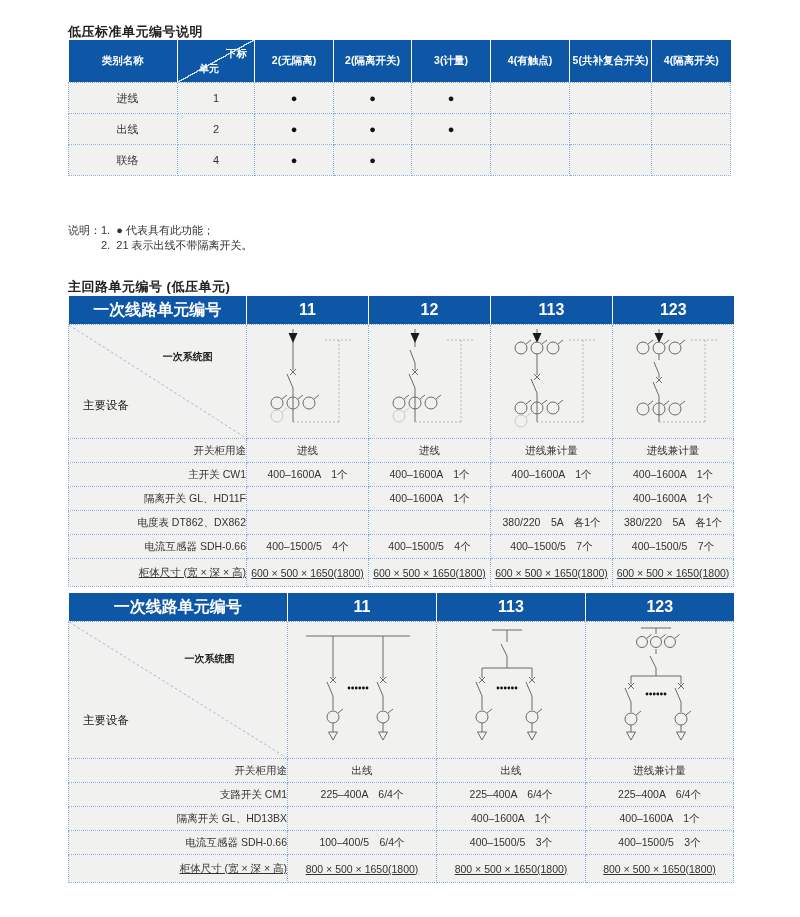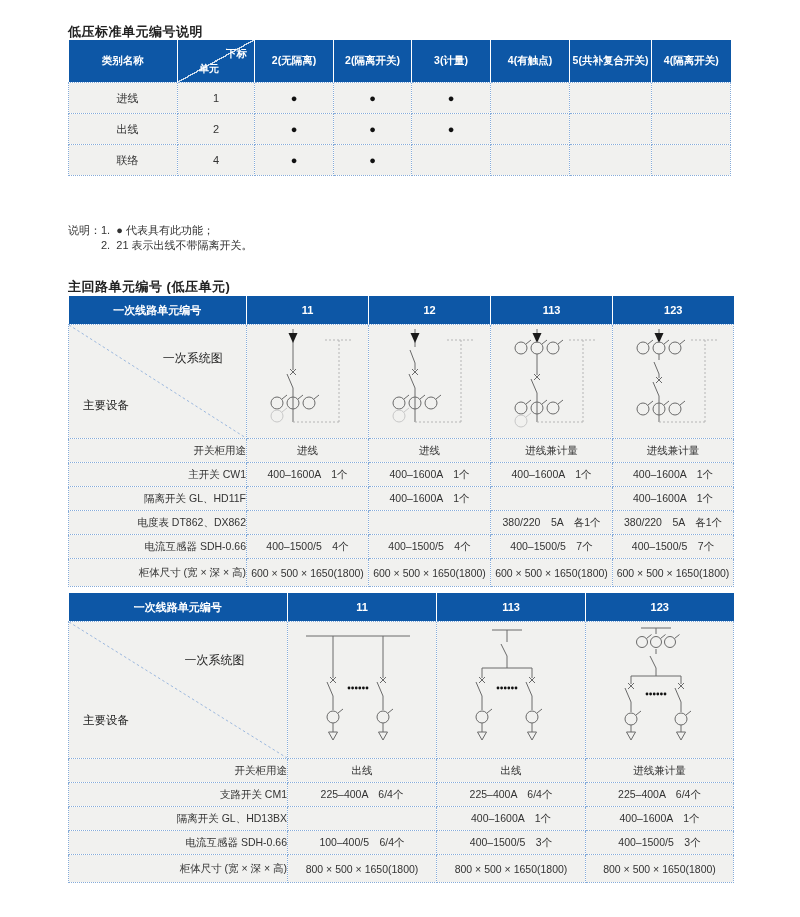--- a/index.html
+++ b/index.html
@@ -27,28 +27,28 @@
   .dg{position:relative;}
   .dgl{position:absolute;inset:0;background:linear-gradient(to bottom right,transparent calc(50% - .7px),rgba(255,255,255,.8) calc(50% - .7px),rgba(255,255,255,.8) calc(50% + .7px),transparent calc(50% + .7px));}
   .dgt{position:absolute;right:7px;top:7px;font-size:10.5px;}
   .dgb{position:absolute;left:21px;bottom:6px;font-size:10px;}
 
   
   .notes{font-size:11px;color:#333;display:flex;line-height:15px;}
   .notes .nl{white-space:pre;}
 
   
-  .mt tr.hrow th{height:28px;font-size:11px;}
+  .mt tr.hrow th{height:28px;font-size:16px;}
   .mt tr.drow td{height:113px;vertical-align:middle;text-align:center;}
   .mt.mtB tr.drow td{height:136px;}
   .mt tr.brow td{height:23px;}
-  .mt tr.brow.lr td{height:27px;}
+  .mt tr.brow.lr td{height:27px;text-decoration:underline;}
   .mt td.sys{position:relative;}
   .dsl{position:absolute;left:0;top:0;width:100%;height:100%;}
-  .sysl{position:absolute;left:53%;top:22%;font-size:12px;color:#222;}
+  .sysl{position:absolute;left:53%;top:22%;font-size:10px;color:#222;font-weight:bold;}
   .eqpl{position:absolute;left:14px;bottom:22%;font-size:11.5px;color:#222;text-align:right;}
   .dgc svg{display:block;margin:0 auto;}
 </style>
 </head>
 <body>
 
 <div class="abs sec-title" style="left:68px;top:11px">低压标准单元编号说明</div>
 
 <table id="unitTable" class="abs" style="left:68px;top:40px;width:662px">
     <colgroup>

